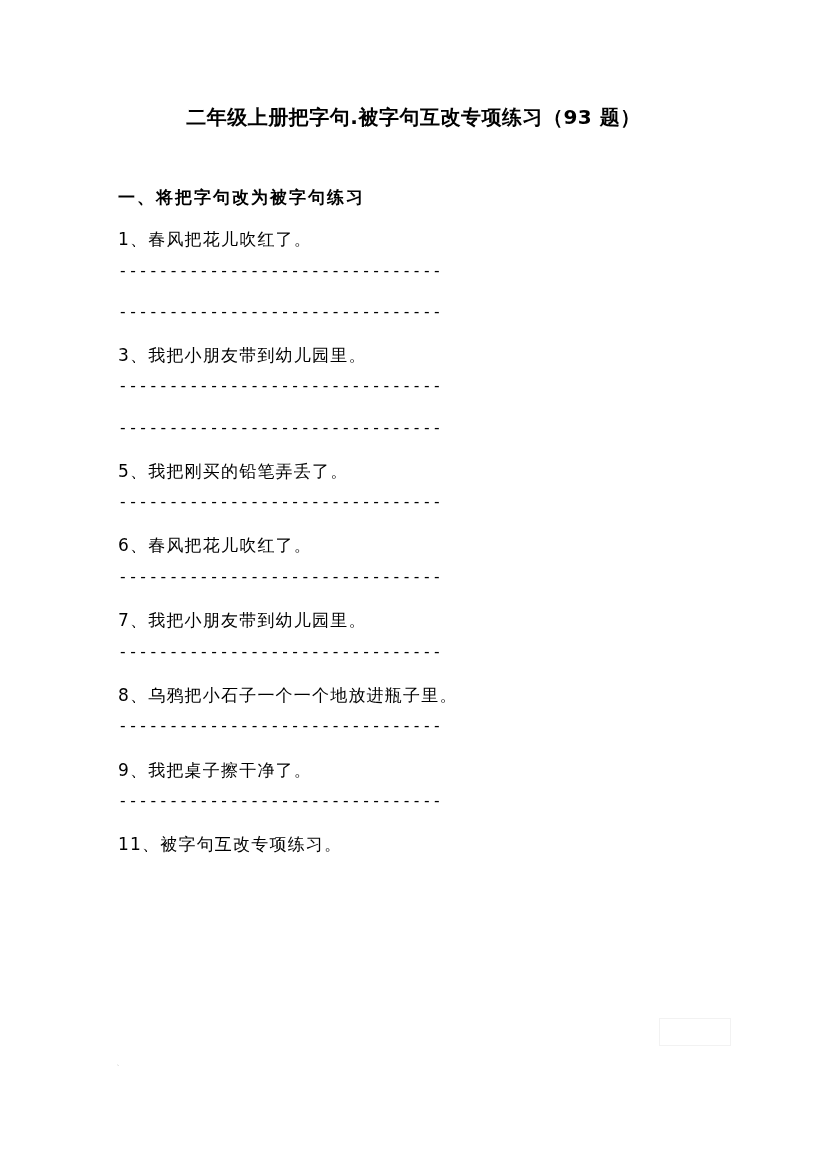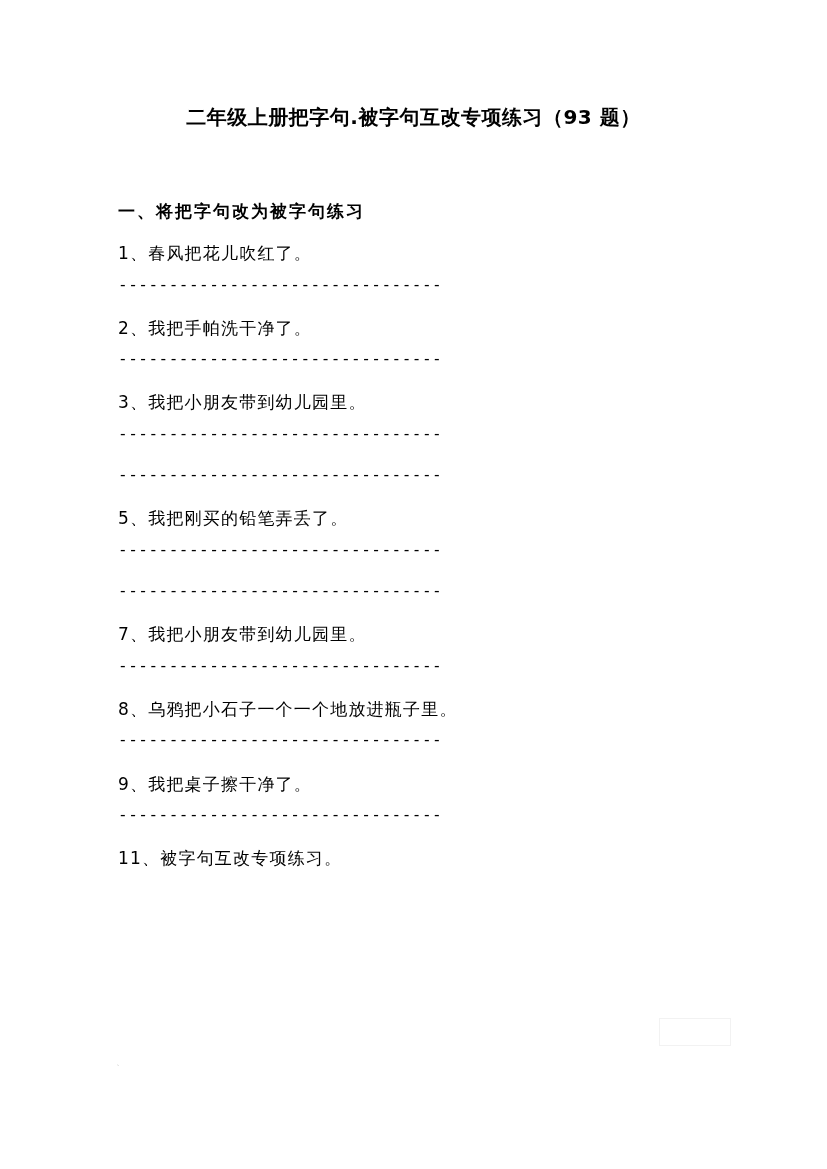--- a/index.html
+++ b/index.html
@@ -38,21 +38,21 @@
   .content {
     position: absolute;
     top: 186px;
     left: 118px;
     width: 600px;
   }
   .section-heading {
     font-size: 17px;
     font-weight: bold;
     letter-spacing: 2px;
-    margin: 14px 0 18px 0;
+    margin: 0 0 18px 0;
     color: #000000;
   }
   .qa-block {
     margin-bottom: 2px;
   }
   .question {
     font-size: 17px;
     letter-spacing: 1.2px;
     line-height: 1.5;
     margin: 0 0 8px 0;
@@ -102,23 +102,20 @@
     <div class="section-heading">一、将把字句改为被字句练习</div>
 
     <div class="qa-block">
       <div class="question">
         <span class="q-num">1、</span><span>春风把花儿吹红了。</span>
       </div>
       <div class="answer-line">--------------------------------</div>
     </div>
 
     <div class="qa-block">
-      <div class="question">
-        <span class="q-num">2、</span><span>我把手帕洗干净了。</span>
-      </div>
       <div class="answer-line">--------------------------------</div>
     </div>
 
     <div class="qa-block">
       <div class="question">
         <span class="q-num">3、</span><span>我把小朋友带到幼儿园里。</span>
       </div>
       <div class="answer-line">--------------------------------</div>
     </div>
 
@@ -127,20 +124,23 @@
     </div>
 
     <div class="qa-block">
       <div class="question">
         <span class="q-num">5、</span><span>我把刚买的铅笔弄丢了。</span>
       </div>
       <div class="answer-line">--------------------------------</div>
     </div>
 
     <div class="qa-block">
+      <div class="question">
+        <span class="q-num">6、</span><span>春风把花儿吹红了。</span>
+      </div>
       <div class="answer-line">--------------------------------</div>
     </div>
 
     <div class="qa-block">
       <div class="question">
         <span class="q-num">7、</span><span>我把小朋友带到幼儿园里。</span>
       </div>
       <div class="answer-line">--------------------------------</div>
     </div>
 

